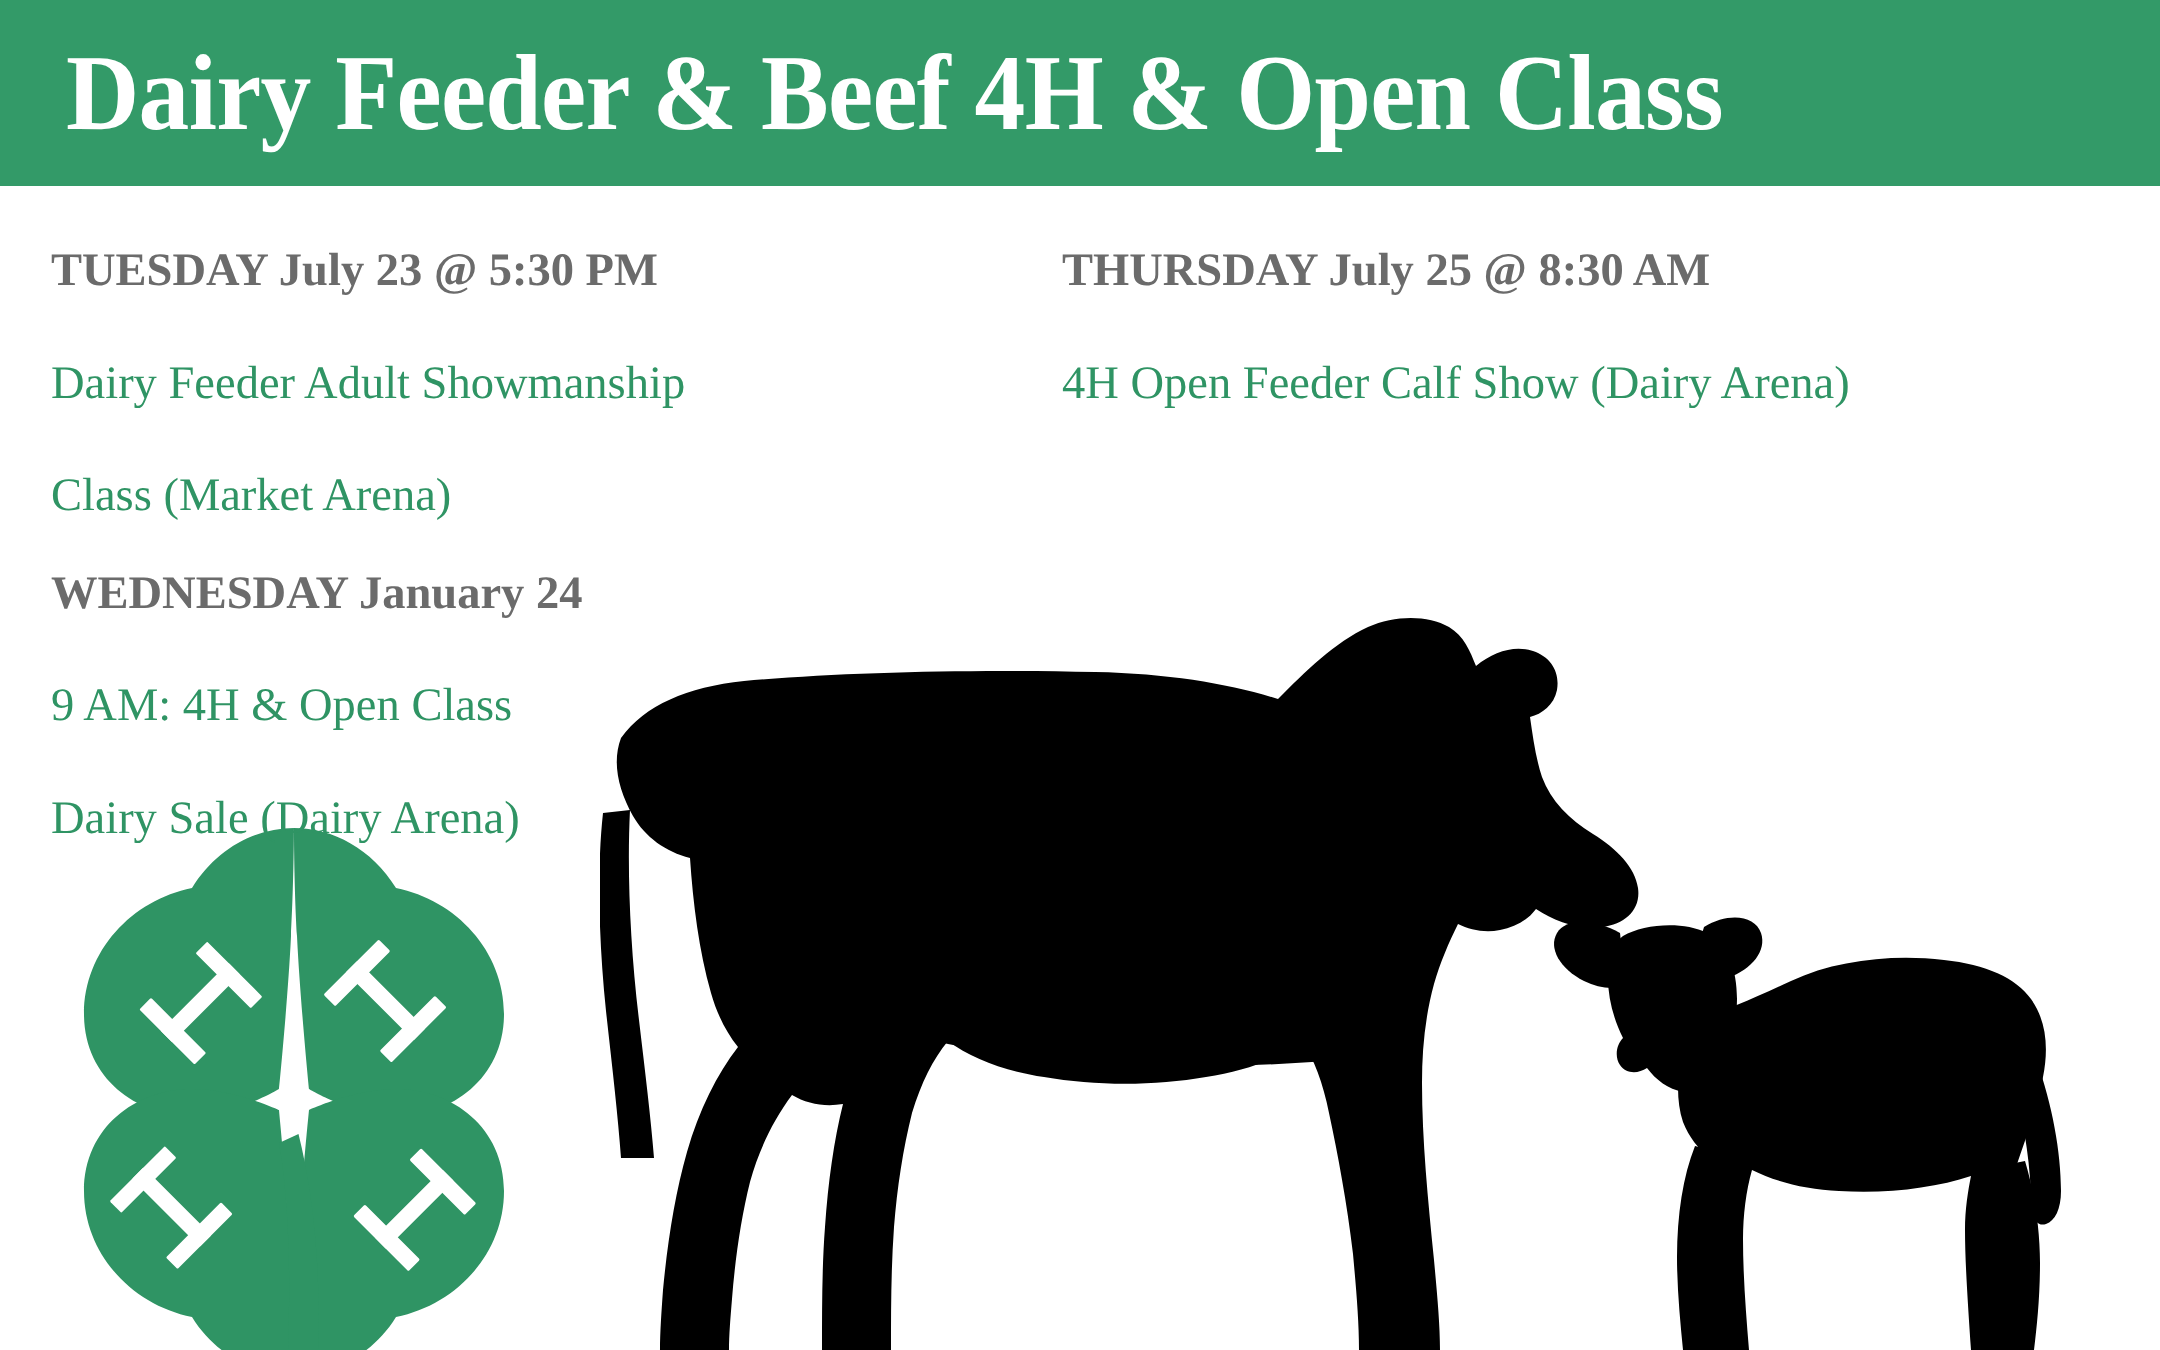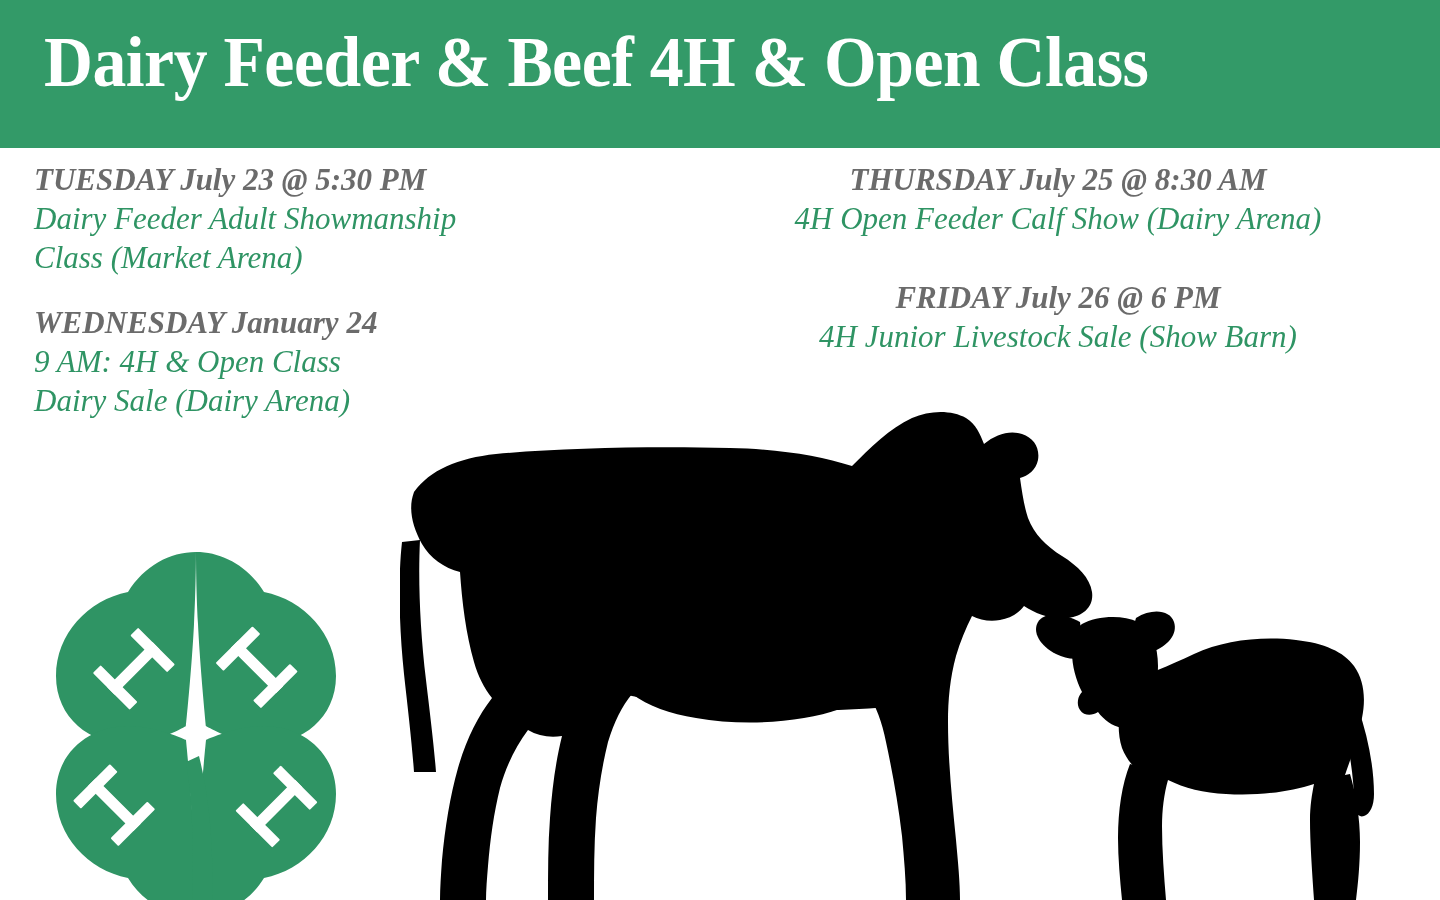--- a/index.html
+++ b/index.html
@@ -14,21 +14,21 @@
     font-family: "Liberation Serif", "DejaVu Serif", serif;
     position: relative;
   }
 
   
   #header-banner {
     position: absolute;
     left: 0;
     top: 0;
     width: 1440px;
-    height: 148px;
+    height: 124px;
     background: #339a68;
     z-index: 5;
   }
   #poster-title {
     position: absolute;
     left: 44px;
     top: 14px;
     color: #ffffff;
     font-family: "Liberation Serif", "DejaVu Serif", serif;
     font-weight: bold;
@@ -45,21 +45,20 @@
     position: absolute;
     left: 0;
     top: 128px;
     width: 1440px;
     height: 420px;
     z-index: 4;
   }
   .schedule-column {
     position: absolute;
     top: 0;
-    font-style: italic;
   }
   #column-left  { left: 34px;  width: 660px; }
   #column-right { left: 708px; width: 700px; }
 
   .schedule-block { margin-bottom: 26px; }
   .schedule-block:last-child { margin-bottom: 0; }
 
   .block-heading {
     color: #6b6b6b;
     font-weight: bold;
@@ -67,24 +66,25 @@
     line-height: 39px;
     white-space: nowrap;
     font-family: "Liberation Serif", "DejaVu Serif", serif;
   }
   .block-line {
     color: #2f9464;
     font-size: 31px;
     line-height: 39px;
     white-space: nowrap;
     font-family: "Liberation Serif", "DejaVu Serif", serif;
+    margin-top: 36px;
   }
   #column-left  .schedule-block:first-child { margin-top: 32px; }
   #column-right .schedule-block:first-child { margin-top: 32px; }
-  #column-right .schedule-block { margin-bottom: 40px; text-align: center; }
+  #column-right .schedule-block { margin-bottom: 40px; }
 
   
   #artwork {
     position: absolute;
     left: 0;
     top: 0;
     width: 1440px;
     height: 900px;
     z-index: 1;
     pointer-events: none;
@@ -279,20 +279,16 @@
 
   </div>
 
   <div class="schedule-column" id="column-right">
 
     <div class="schedule-block">
       <div class="block-heading">THURSDAY July 25 @ 8:30 AM</div>
       <div class="block-line">4H Open Feeder Calf Show (Dairy Arena)</div>
     </div>
 
-    <div class="schedule-block">
-      <div class="block-heading">FRIDAY July 26 @ 6 PM</div>
-      <div class="block-line">4H Junior Livestock Sale (Show Barn)</div>
-    </div>
 
   </div>
 
 </div>
 
 </body></html>

